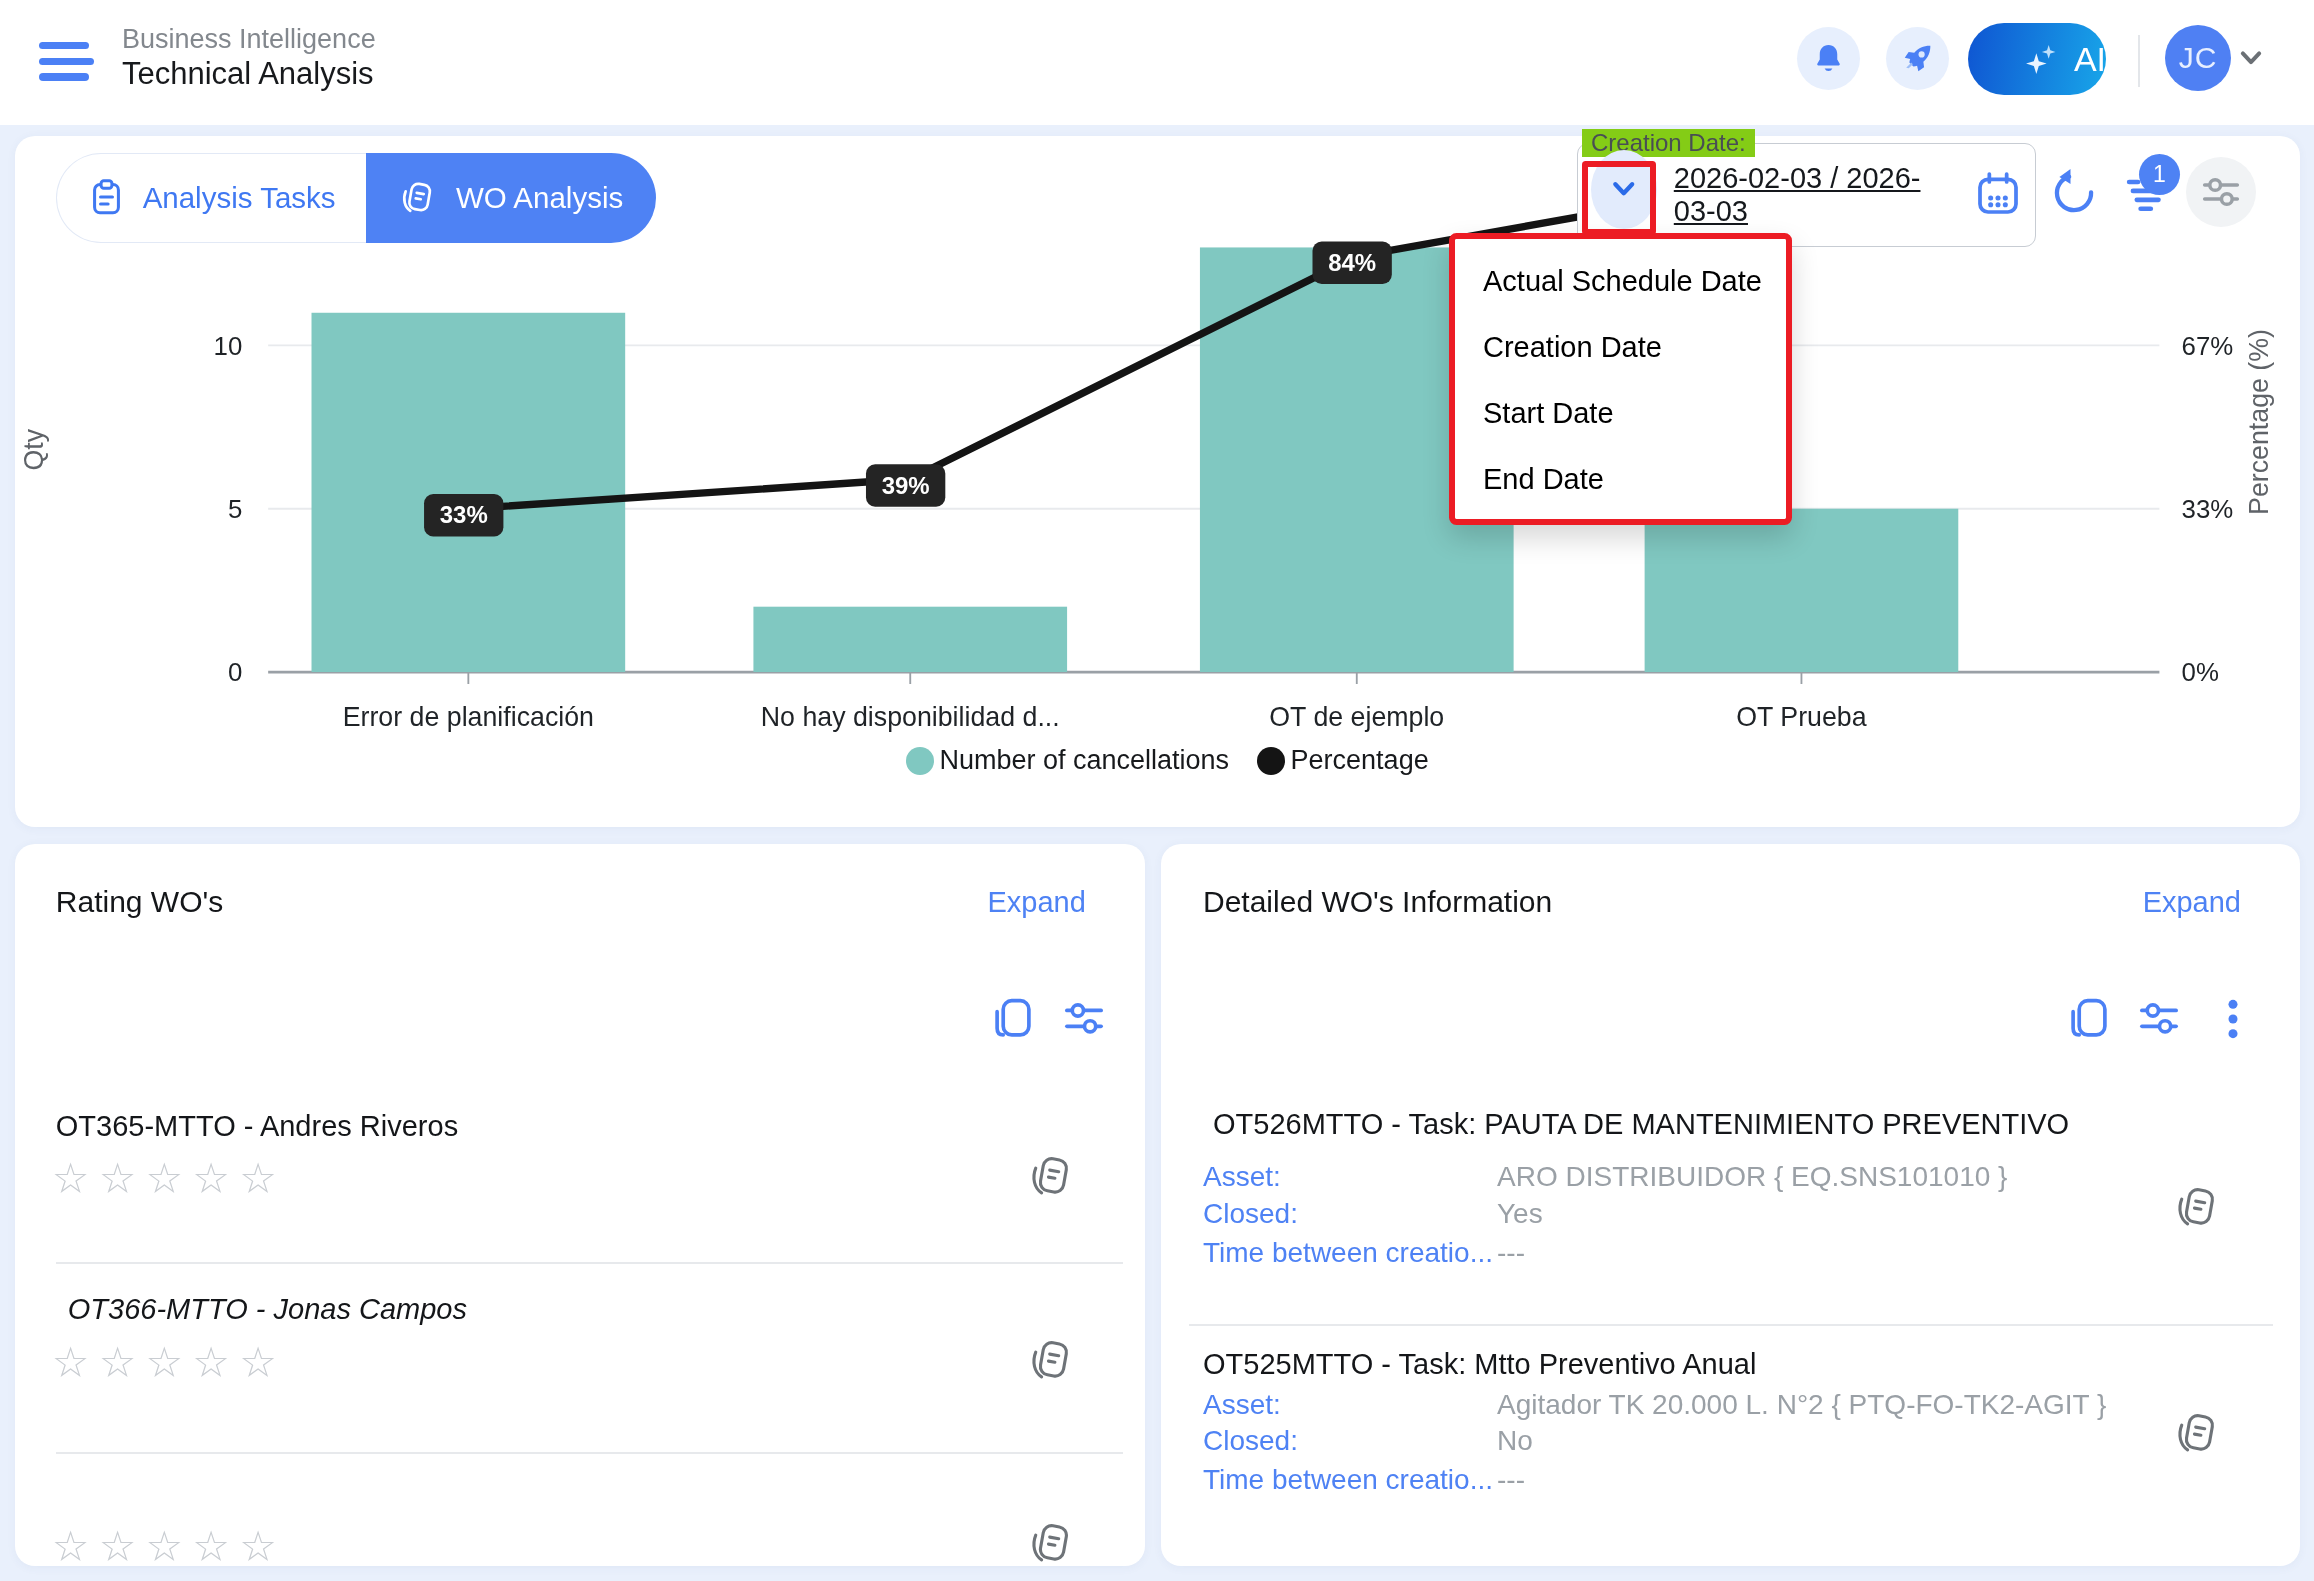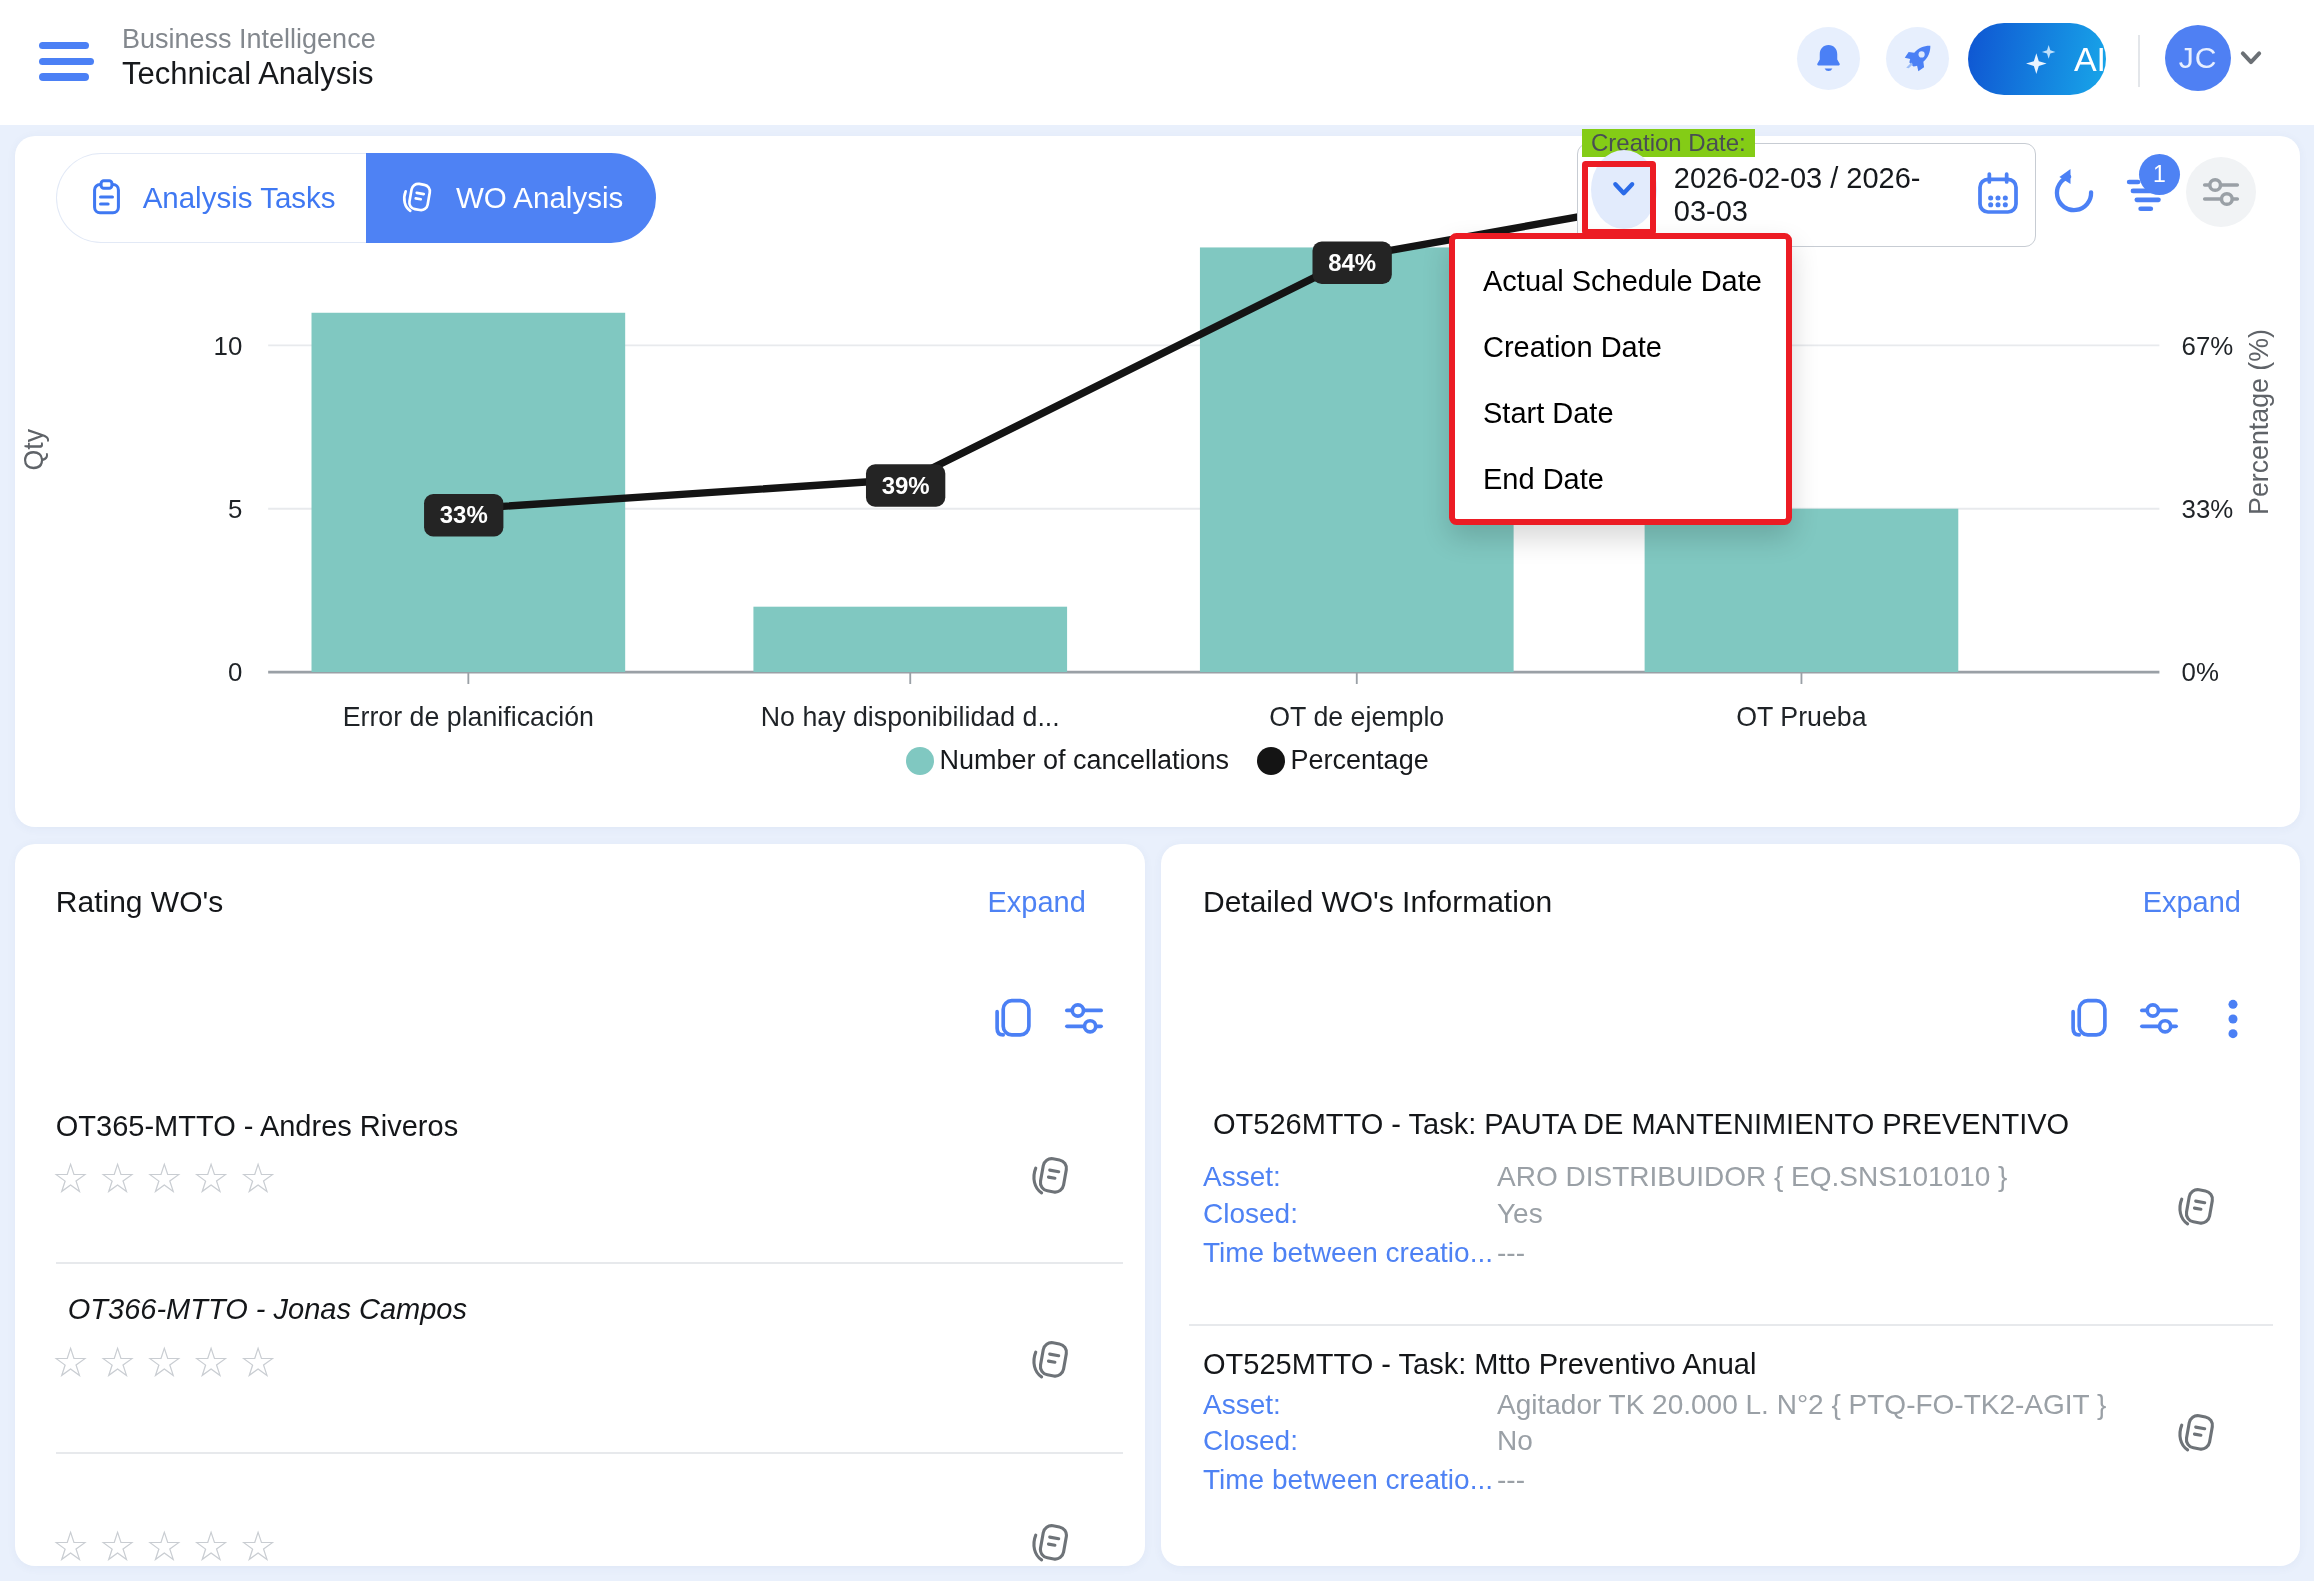--- a/index.html
+++ b/index.html
@@ -25,21 +25,21 @@
   .tab{position:absolute;top:16.6px;height:90px;display:flex;align-items:center;justify-content:center;gap:16.6px;font-size:29.5px;cursor:pointer;}
   .tab-left{left:41px;width:310px;background:#fff;border:1.8px solid #e2e9f6;border-right:none;
             border-radius:46px 0 0 46px;color:#3f78f2;}
   .tab-right{left:351px;width:290px;background:#4e82f4;border-radius:0 46px 46px 0;color:#fff;}
   
   .fieldset{position:absolute;left:1562px;top:7.4px;width:459px;height:104px;background:#fff;
             border:1.8px solid #c7ccd3;border-radius:11px;z-index:5;}
   .fieldset .legend{position:absolute;top:-15.7px;left:4px;background:#84cc16;padding:0 9.2px;font-size:24px;color:#494e54;}
   .chev-circle{position:absolute;left:13px;top:5.5px;width:66px;height:79px;border-radius:50%;
                background:#e2ebfc;display:flex;align-items:center;justify-content:center;}
-  .date-range{position:absolute;left:96px;top:0;height:101px;width:286px;display:flex;align-items:center;font-size:29px;color:#15181c;}
+  .date-range{position:absolute;left:96px;top:0;height:101px;width:286px;display:flex;align-items:center;font-size:29px;color:#15181c;text-decoration:underline;}
   .cal-slot{position:absolute;right:13px;top:26px;}
   .tool-icon{position:absolute;z-index:4;}
   .badge{position:absolute;left:2124px;top:17.5px;width:41px;height:41px;border-radius:50%;background:#4e82f4;
          color:#fff;font-size:23px;display:flex;align-items:center;justify-content:center;z-index:6;}
   .gear-circle{position:absolute;left:2171px;top:21px;width:70px;height:70px;border-radius:50%;background:#f1f3f5;
                display:flex;align-items:center;justify-content:center;z-index:4;}
   
   #dropdown{position:absolute;left:1449px;top:233px;width:343px;height:292px;background:#fff;
             border:6.5px solid #ec1c24;border-radius:7.4px;z-index:50;box-shadow:0 13px 28px rgba(0,0,0,.16);
             padding-top:9.2px;}

